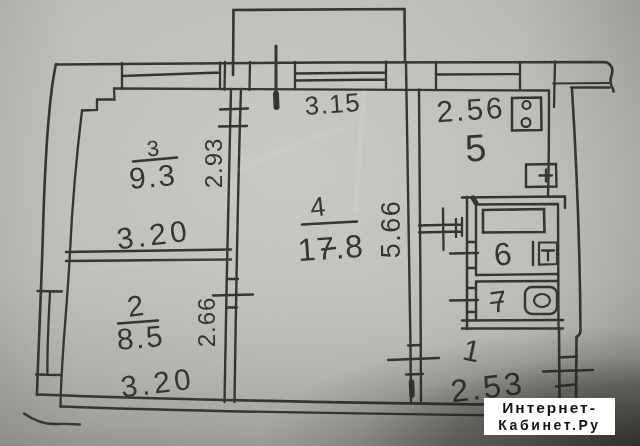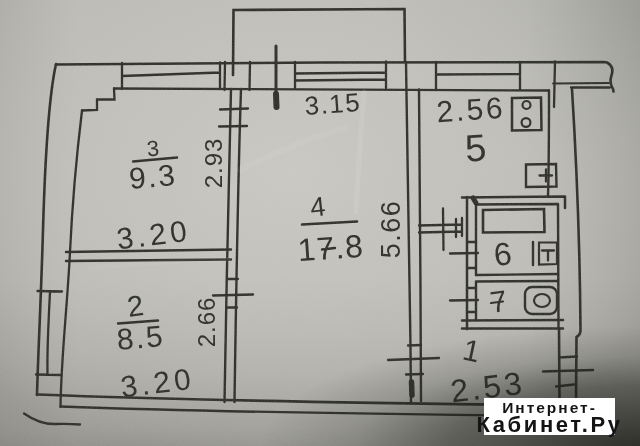--- a/index.html
+++ b/index.html
@@ -199,15 +199,15 @@
         <feTurbulence type="fractalNoise" baseFrequency="0.9" numOctaves="2" stitchTiles="stitch"></feTurbulence>
         <feColorMatrix type="matrix" values="0 0 0 0 0.5 0 0 0 0 0.5 0 0 0 0 0.48 0 0 0 1 0"></feColorMatrix>
       </filter>
 <rect x="0" y="0" width="640" height="446" filter="url(#grain)" opacity="0.22" stroke="none"></rect>
 </svg>
 
 <div id="darkcorner"></div>
 
 <div id="wm">
       <div style="letter-spacing:2px">Интернет-</div>
-      <div style="font-size:22px;letter-spacing:2.6px">Кабинет.Ру</div>
+      <div style="font-size:14px;letter-spacing:2.6px">Кабинет.Ру</div>
     </div>
 </div>
 
 </body></html>

